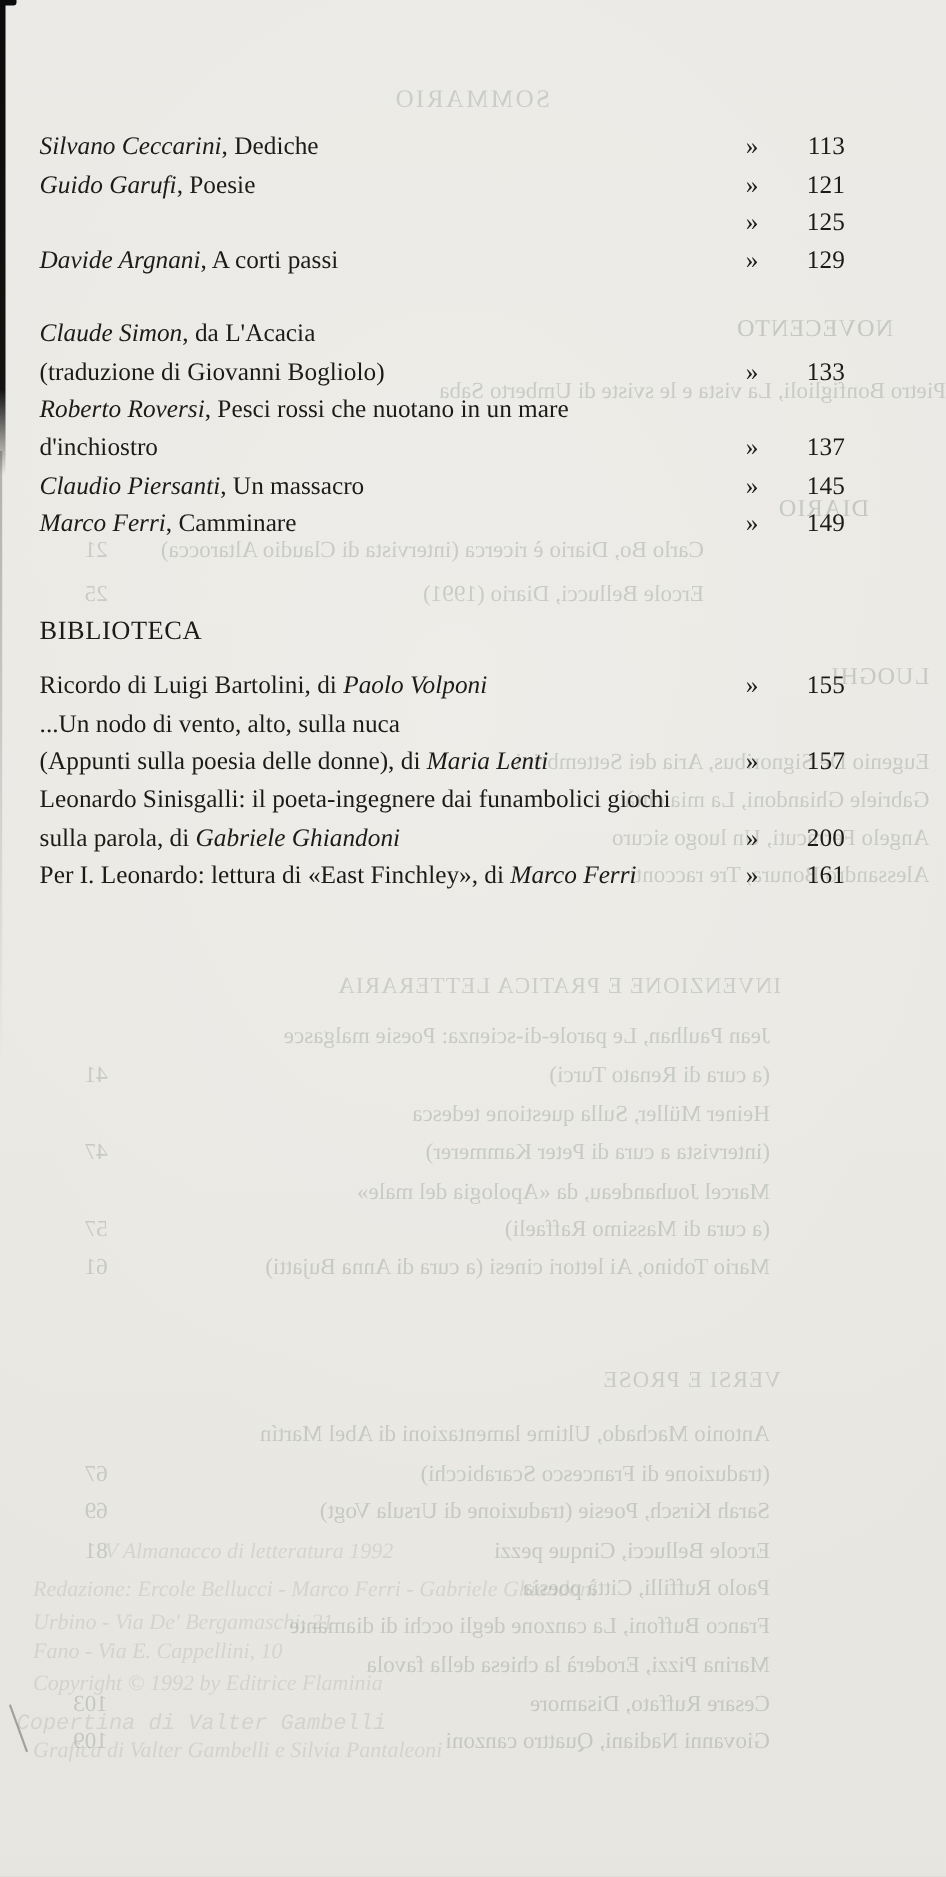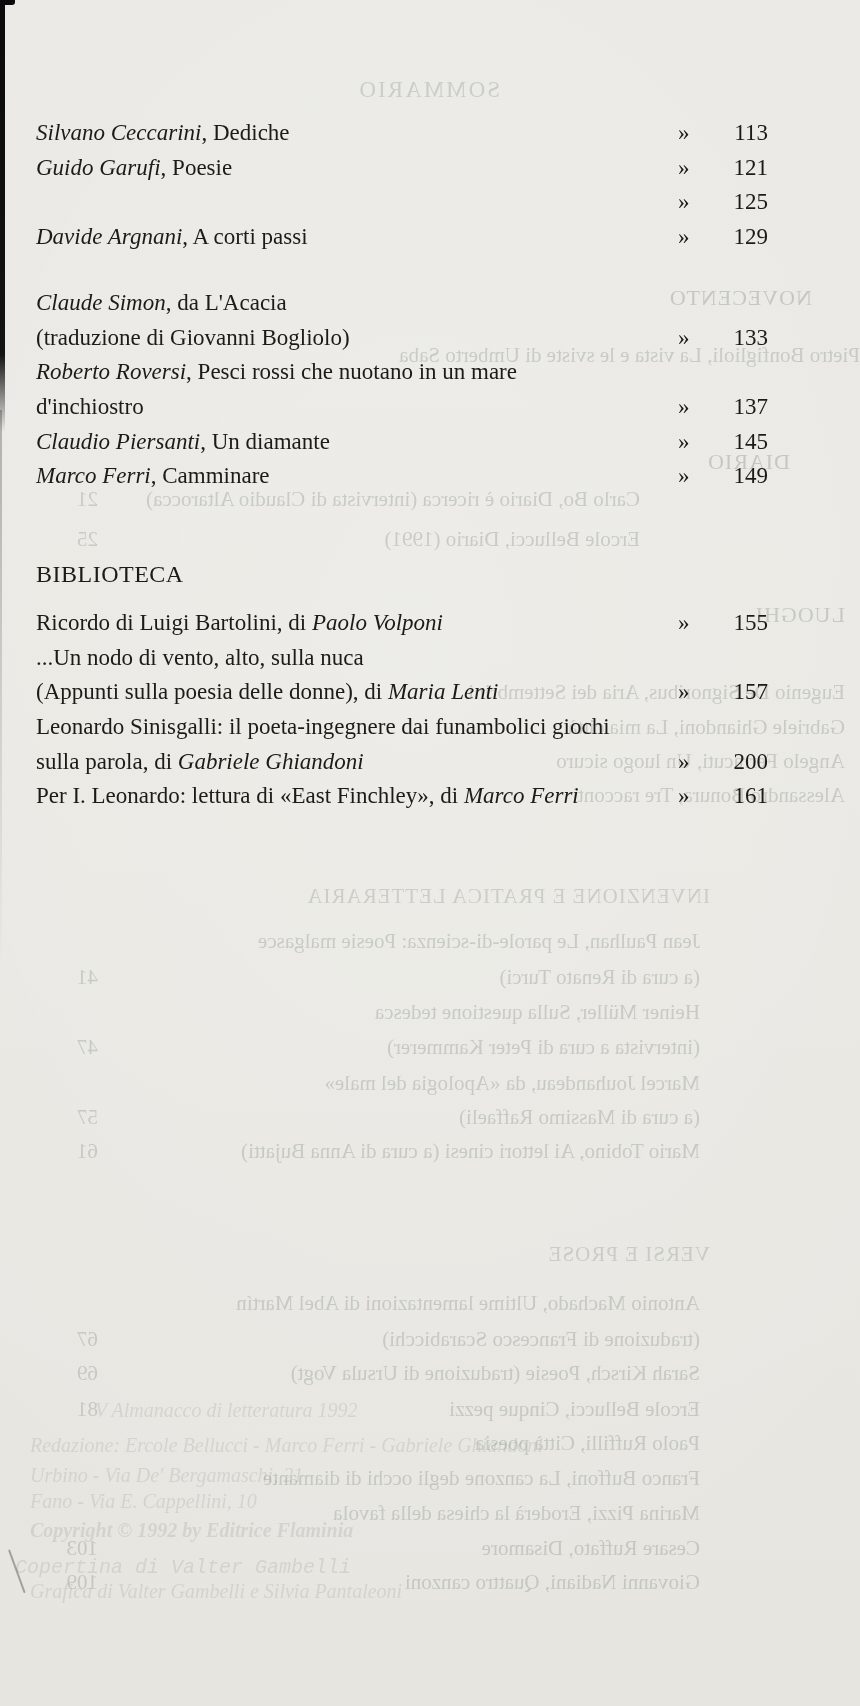--- a/index.html
+++ b/index.html
@@ -141,21 +141,21 @@
   <div>
 
       <div class="ghost-line" style="left: 95px; top: 1398px; width: 420px;">V Almanacco di letteratura 1992</div>
 
       <div class="ghost-line" style="left: 30px; top: 1433px; width: 620px;">Redazione: Ercole Bellucci - Marco Ferri - Gabriele Ghiandoni</div>
 
       <div class="ghost-line" style="left: 30px; top: 1463px; width: 330px;">Urbino - Via De' Bergamaschi, 21</div>
 
       <div class="ghost-line" style="left: 30px; top: 1489px; width: 300px;">Fano - Via E. Cappellini, 10</div>
 
-      <div class="ghost-line" style="left: 30px; top: 1518px; width: 480px; font-weight: bold;">Copyright © 1992 by Editrice Flaminia</div>
+      <div class="ghost-line" style="left: 30px; top: 1518px; width: 480px;">Copyright © 1992 by Editrice Flaminia</div>
 
       <div class="ghost-line" style="left: 15px; top: 1556px; width: 300px; font-family: Liberation Mono, monospace;">Copertina di Valter Gambelli</div>
 
       <div class="ghost-line" style="left: 30px; top: 1579px; width: 440px;">Grafica di Valter Gambelli e Silvia Pantaleoni</div>
     </div>
 
   <div class="toc-block block-a">
 
       <div class="toc-row">
         <span class="txt"><span class="pre"></span><span class="author">Silvano Ceccarini</span><span class="post">, Dediche</span></span>
@@ -201,21 +201,21 @@
         <span class="num"></span>
       </div>
 
       <div class="toc-row">
         <span class="txt"><span class="pre">d'inchiostro</span><span class="author"></span><span class="post"></span></span>
         <span class="mark">»</span>
         <span class="num">137</span>
       </div>
 
       <div class="toc-row">
-        <span class="txt"><span class="pre"></span><span class="author">Claudio Piersanti</span><span class="post">, Un diamante</span></span>
+        <span class="txt"><span class="pre"></span><span class="author">Claudio Piersanti</span><span class="post">, Un massacro</span></span>
         <span class="mark">»</span>
         <span class="num">145</span>
       </div>
 
       <div class="toc-row">
         <span class="txt"><span class="pre"></span><span class="author">Marco Ferri</span><span class="post">, Camminare</span></span>
         <span class="mark">»</span>
         <span class="num">149</span>
       </div>
     </div>

